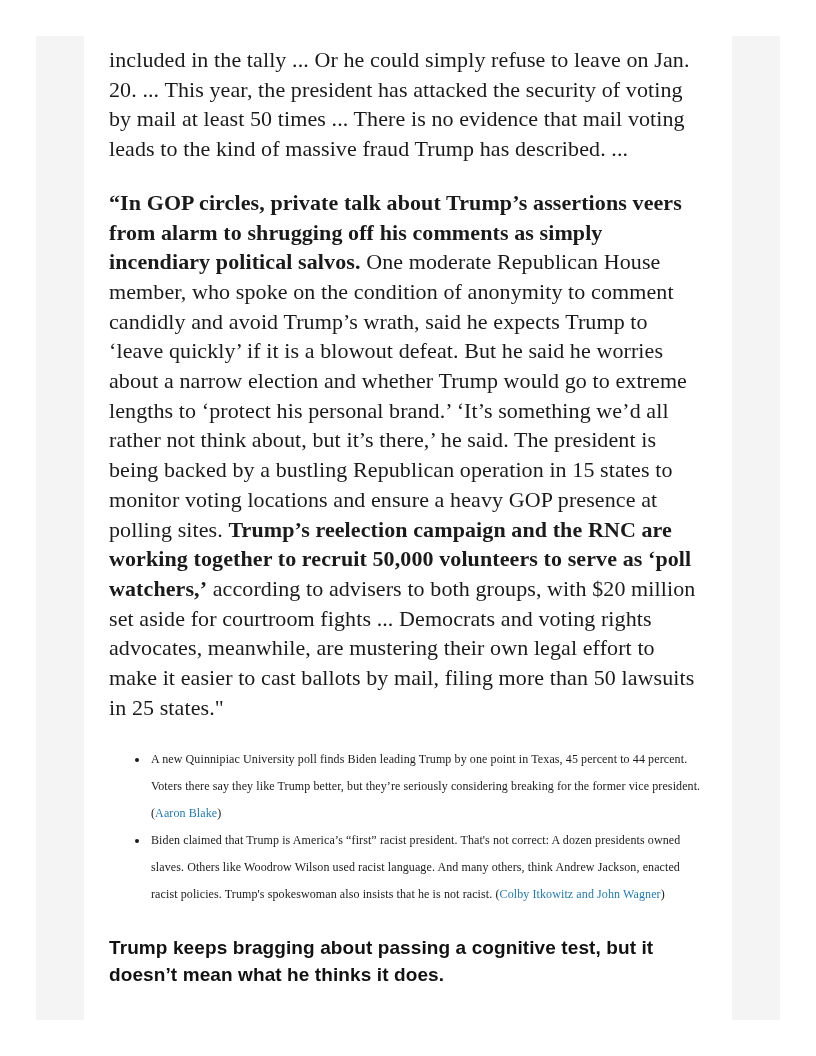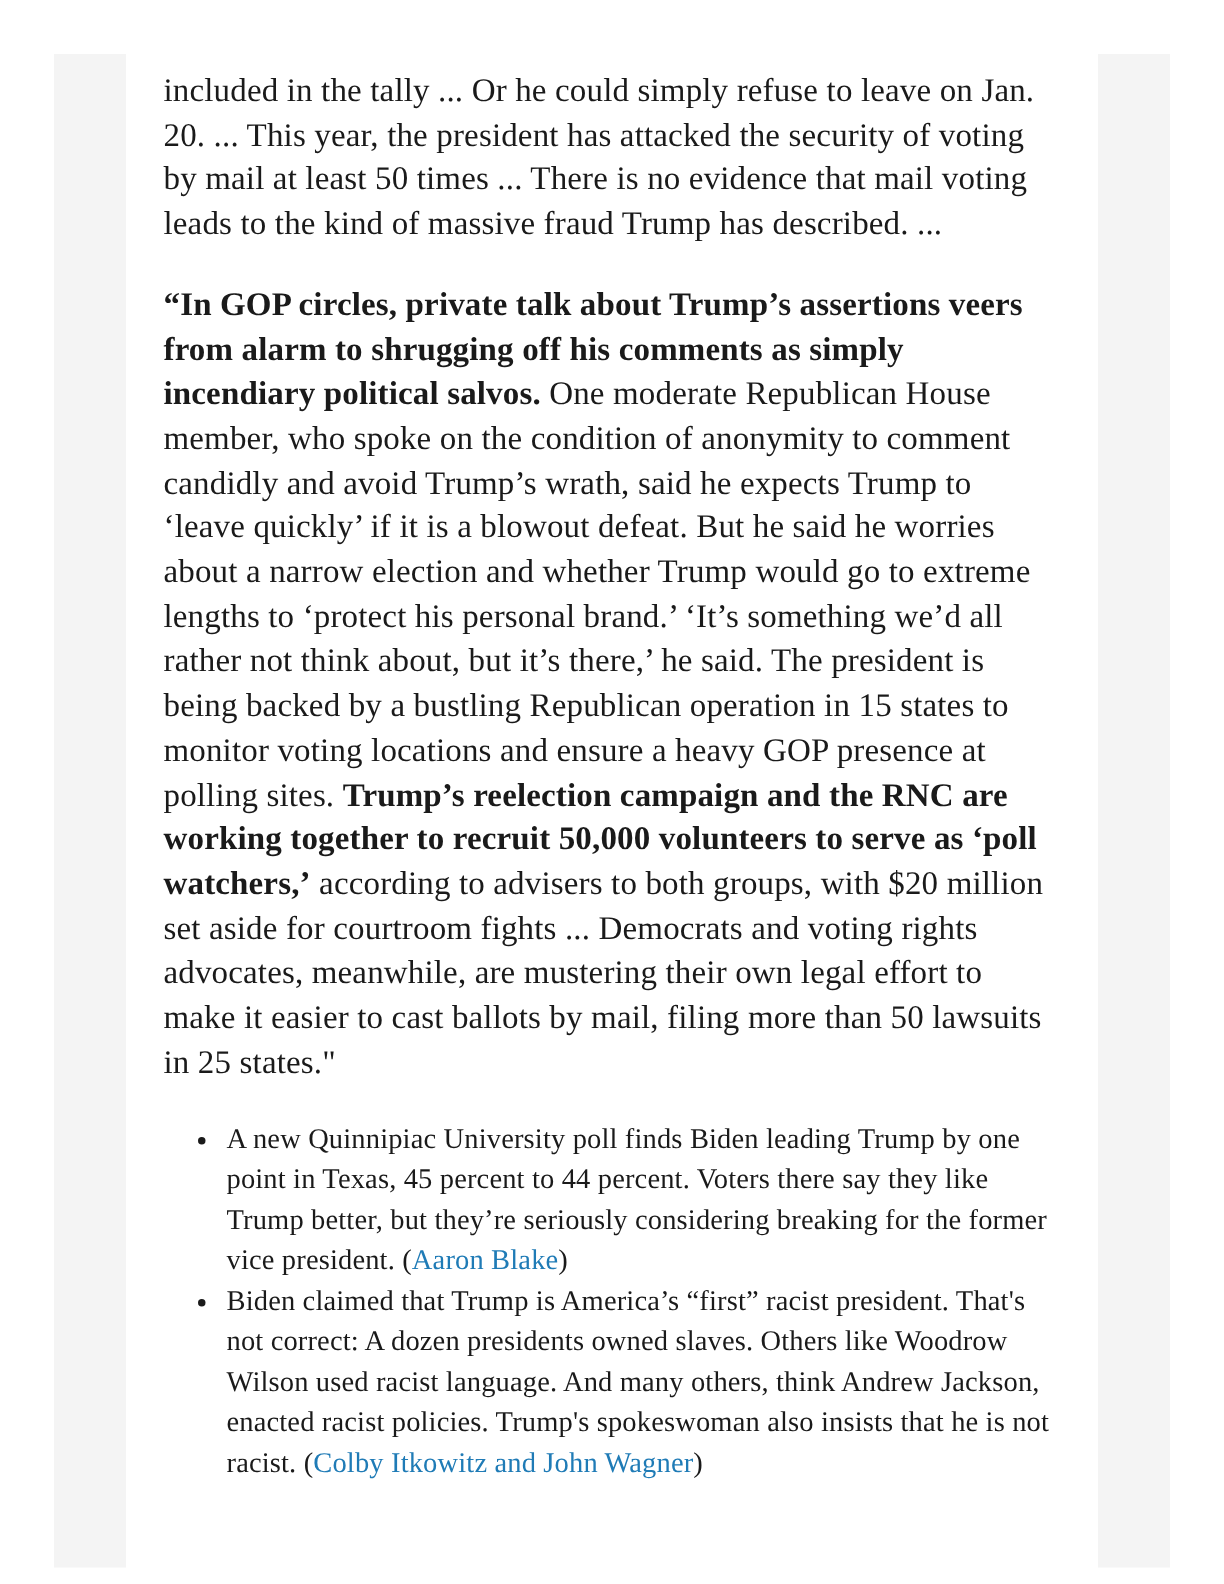--- a/index.html
+++ b/index.html
@@ -30,21 +30,21 @@
     font-size: 22px;
     line-height: 29.7px;
     margin-bottom: 24px;
     letter-spacing: 0.1px;
   }
   .b { font-weight: bold; }
   .bullets {
     list-style: disc;
     margin: 0 0 26px 0;
     padding-left: 40px;
-    font-size: 19px;
+    font-size: 12px;
     line-height: 27px;
     letter-spacing: 0.1px;
   }
   .bullets li { padding-left: 2px; }
   a.link {
     color: var(--link, #1f7bb6);
     text-decoration: none;
     cursor: pointer;
   }
   .heading {
@@ -66,16 +66,17 @@
 
     <p class="body-p"><span>included in the tally ... Or he could simply refuse to leave on Jan. 20. ... This year, the president has attacked the security of voting by mail at least 50 times ... There is no evidence that mail voting leads to the kind of massive fraud Trump has described. ...</span></p>
 
     <p class="body-p"><span class="b">“In GOP circles, private talk about Trump’s assertions veers from alarm to shrugging off his comments as simply incendiary political salvos.</span><span> One moderate Republican House member, who spoke on the condition of anonymity to comment candidly and avoid Trump’s wrath, said he expects Trump to ‘leave quickly’ if it is a blowout defeat. But he said he worries about a narrow election and whether Trump would go to extreme lengths to ‘protect his personal brand.’ ‘It’s something we’d all rather not think about, but it’s there,’ he said. The president is being backed by a bustling Republican operation in 15 states to monitor voting locations and ensure a heavy GOP presence at polling sites. </span><span class="b">Trump’s reelection campaign and the RNC are working together to recruit 50,000 volunteers to serve as ‘poll watchers,’</span><span> according to advisers to both groups, with $20 million set aside for courtroom fights ... Democrats and voting rights advocates, meanwhile, are mustering their own legal effort to make it easier to cast ballots by mail, filing more than 50 lawsuits in 25 states."</span></p>
 
     <ul class="bullets">
       <li><span>A new Quinnipiac University poll finds Biden leading Trump by one point in Texas, 45 percent to 44 percent. Voters there say they like Trump better, but they’re seriously considering breaking for the former vice president. (</span><a class="link" href="#">Aaron Blake</a><span>)</span></li>
       <li><span>Biden claimed that Trump is America’s “first” racist president. That's not correct: A dozen presidents owned slaves. Others like Woodrow Wilson used racist language. And many others, think Andrew Jackson, enacted racist policies. Trump's spokeswoman also insists that he is not racist. (</span><a class="link" href="#">Colby Itkowitz and John Wagner</a><span>)</span></li>
     </ul>
 
+    <h2 class="heading">Trump keeps bragging about passing a cognitive test, but it doesn’t mean what he thinks it does.</h2>
 
   </main>
   <div class="gutter"></div>
 </div>
 
 </body></html>

